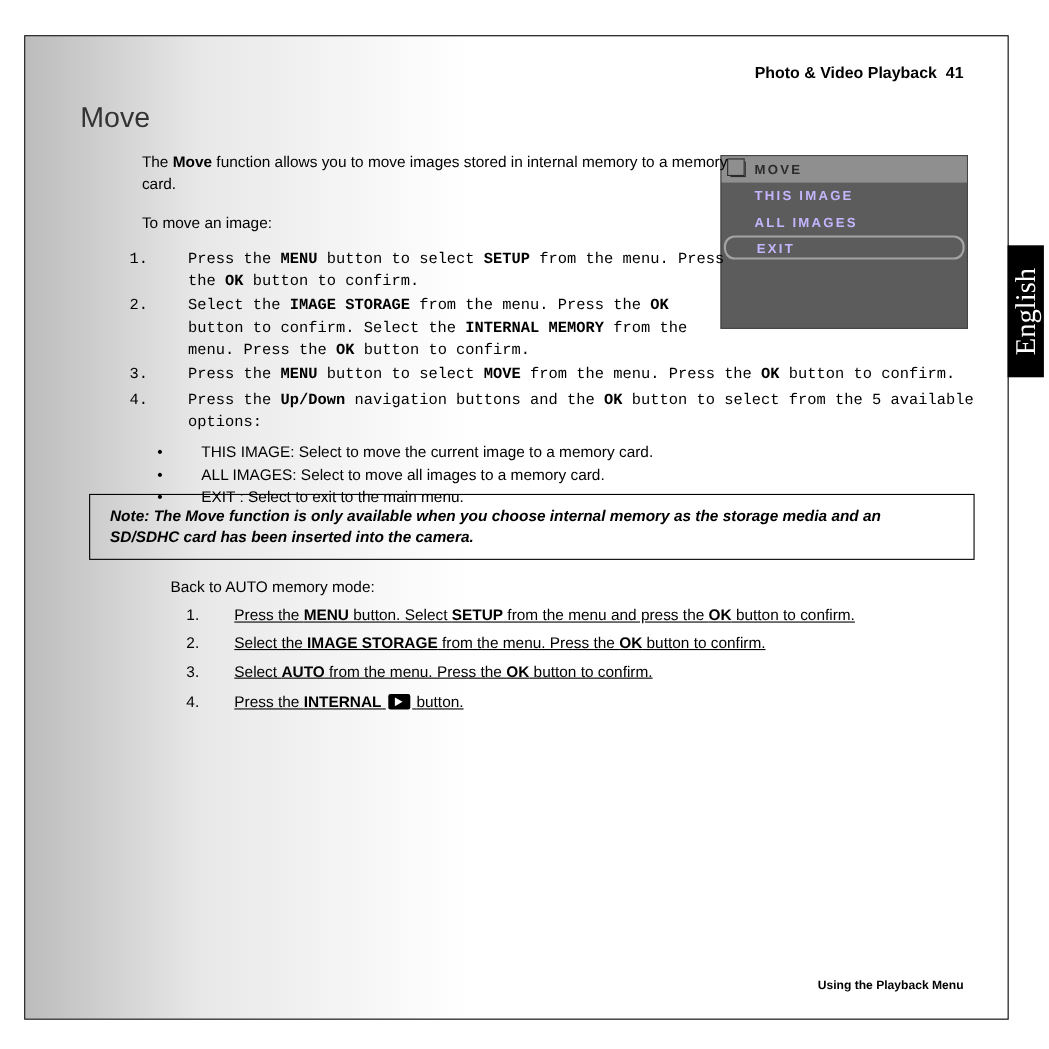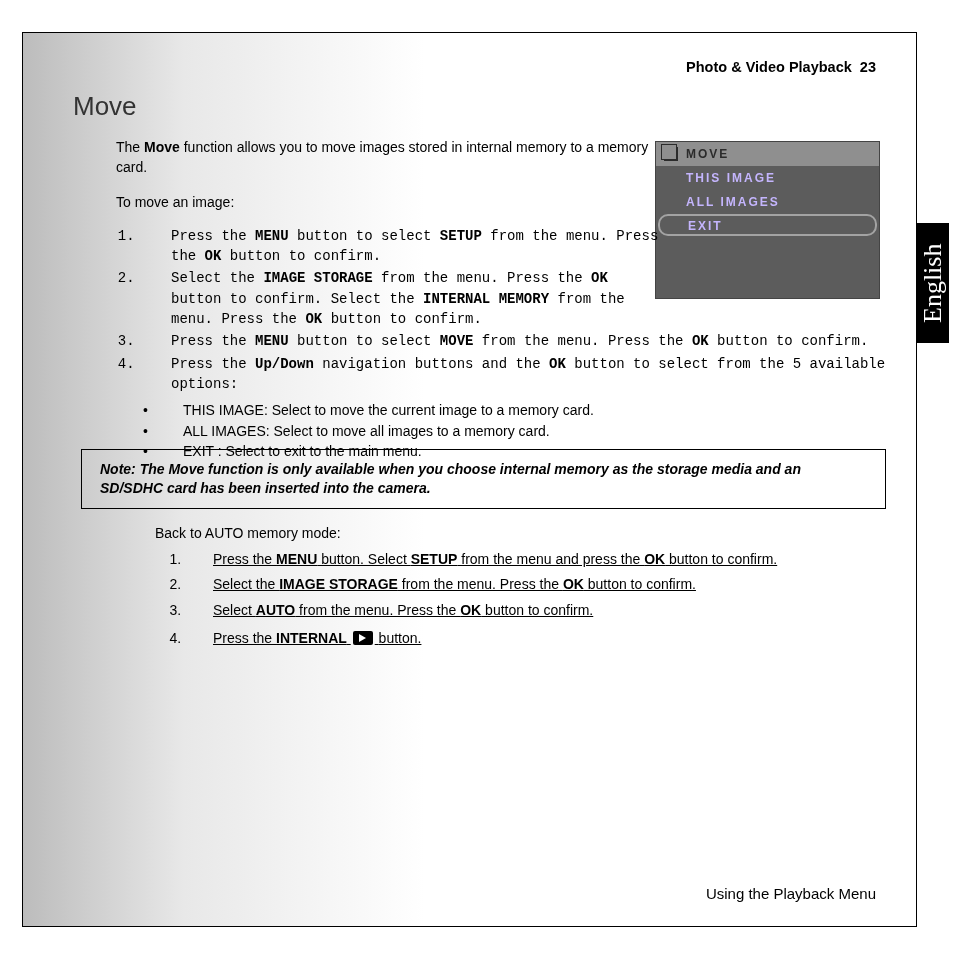--- a/index.html
+++ b/index.html
@@ -55,21 +55,21 @@
     color: #333;
     font-family: Verdana, Arial, sans-serif;
   }
   .content {
     position: absolute;
     left: 90px;
     top: 104px;
     width: 550px;
     line-height: 1.45;
   }
-  .content p { margin: 0 0 14px 3px; }
+  .content p { margin: 0 0 14px 16px; }
   ol.steps {
     margin: 0 0 6px 0;
     padding-left: 30px;
     font-family: Liberation Mono, monospace;
   }
   ol.steps > li {
     padding-left: 28px;
     margin-bottom: 2px;
   }
   ul.bullets {
@@ -122,22 +122,22 @@
     position: absolute;
     left: 6px; top: 3px;
     border-left: 7px solid #fff;
     border-top: 4px solid transparent;
     border-bottom: 4px solid transparent;
   }
   .footer-line {
     position: absolute;
     right: 40px;
     bottom: 24px;
-    font-weight: normal;
-    font-size: 15px;
+    font-weight: bold;
+    font-size: 11px;
   }
   
   .lcd {
     position: absolute;
     right: 36px;
     top: 108px;
     width: 225px;
     height: 158px;
     background: #5c5c5c;
     border: 1px solid #444;
@@ -182,21 +182,21 @@
     background: #5c5c5c;
   }
   b { font-weight: bold; }
 </style>
 </head>
 <body>
 
 <div class="page-frame">
 
   <div class="header-line">
-    <span>Photo &amp; Video Playback</span>&nbsp;&nbsp;<span>23</span>
+    <span>Photo &amp; Video Playback</span>&nbsp;&nbsp;<span>41</span>
   </div>
 
   <div class="section-title">Move</div>
 
   <div class="lcd">
     <div class="lcd-row lcd-header">
       <span class="move-icon"></span>
       <span>MOVE</span>
     </div>
     <div class="lcd-row">THIS IMAGE</div>

